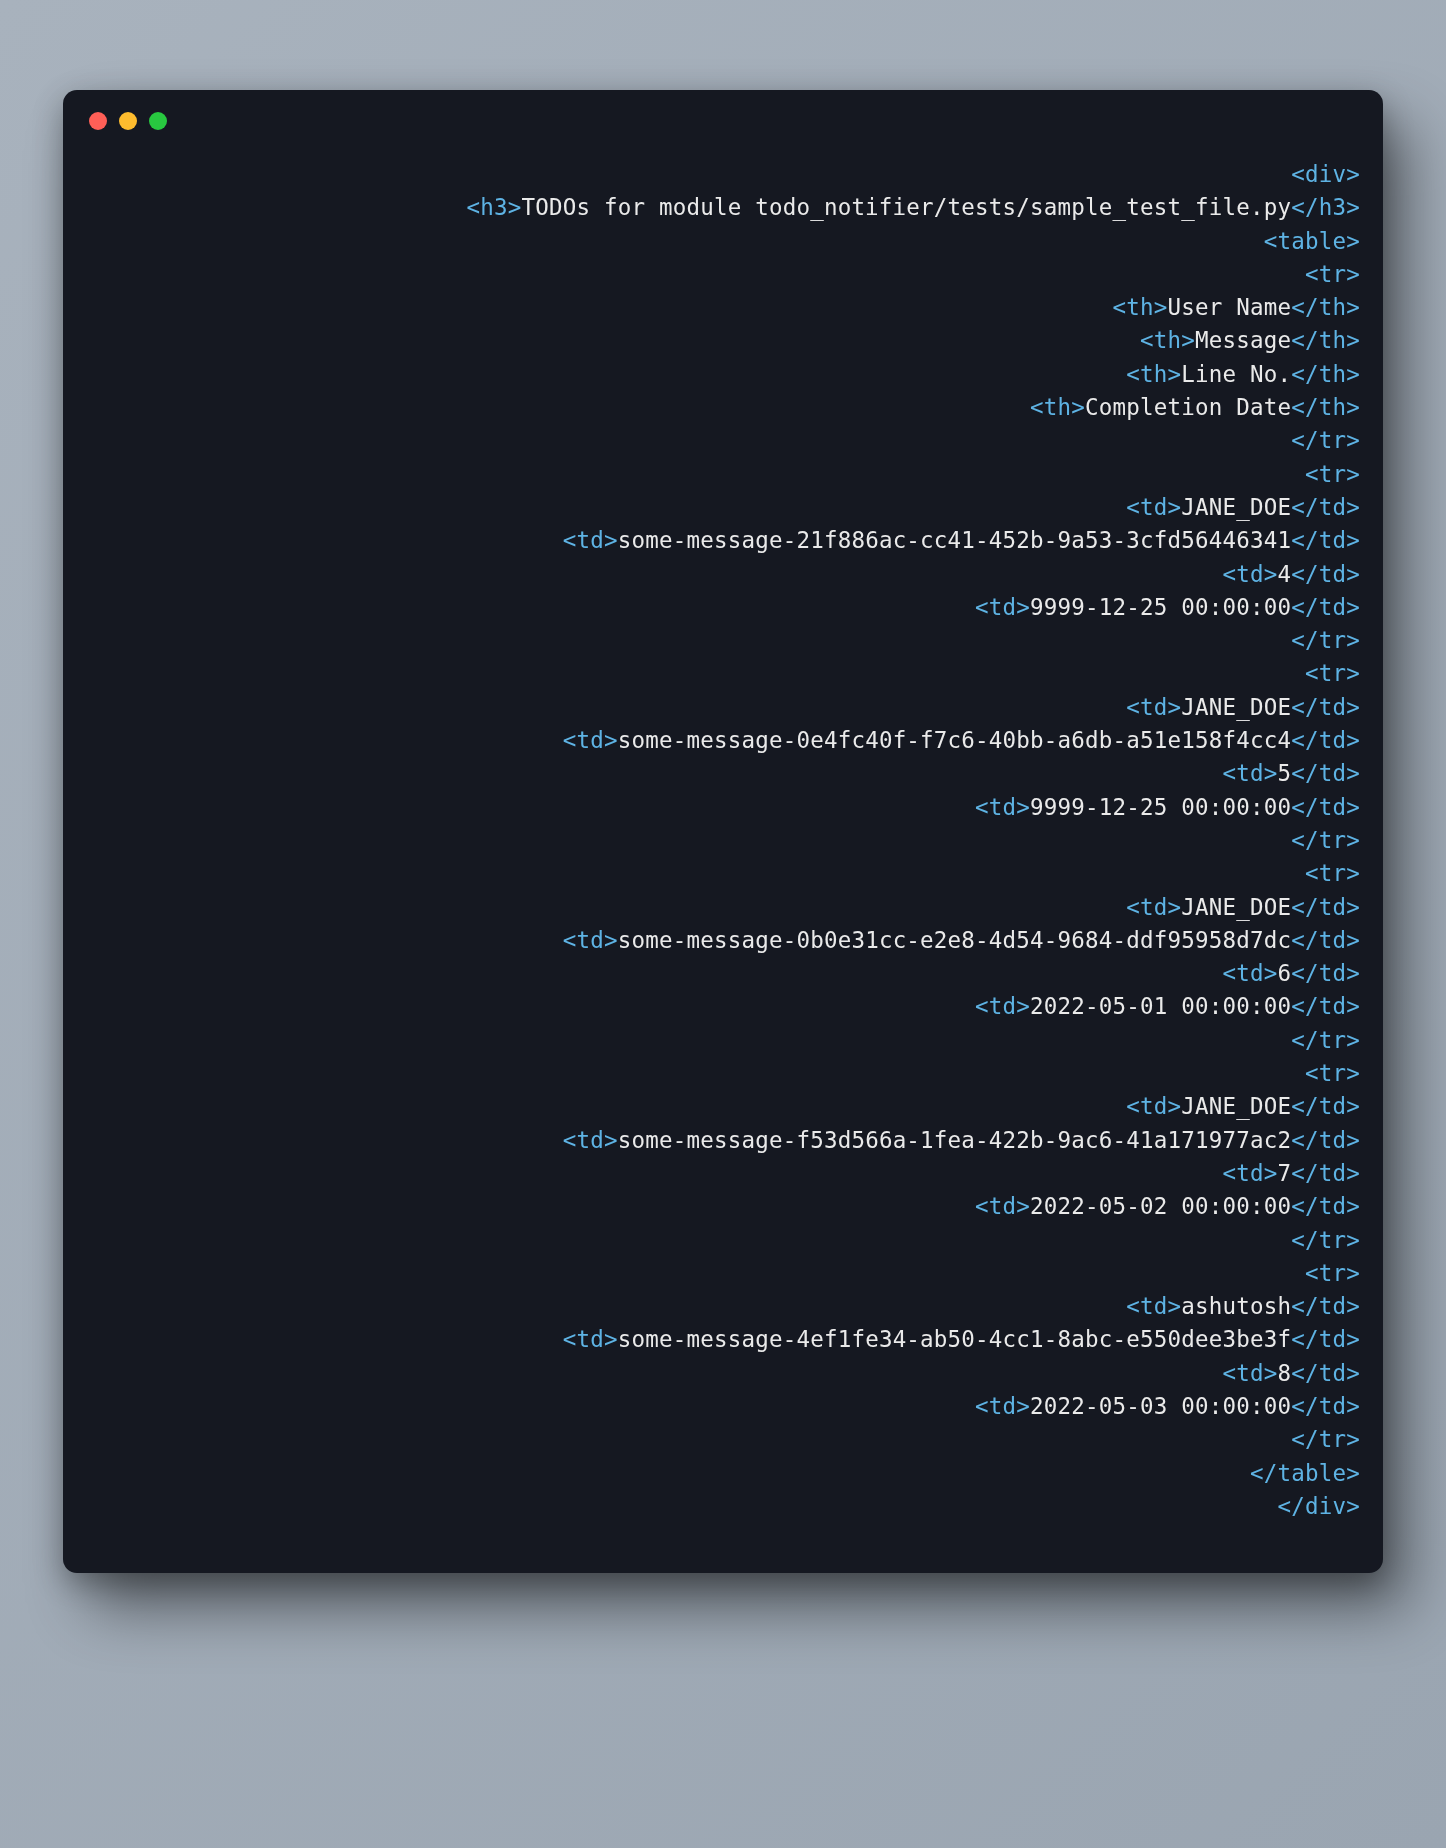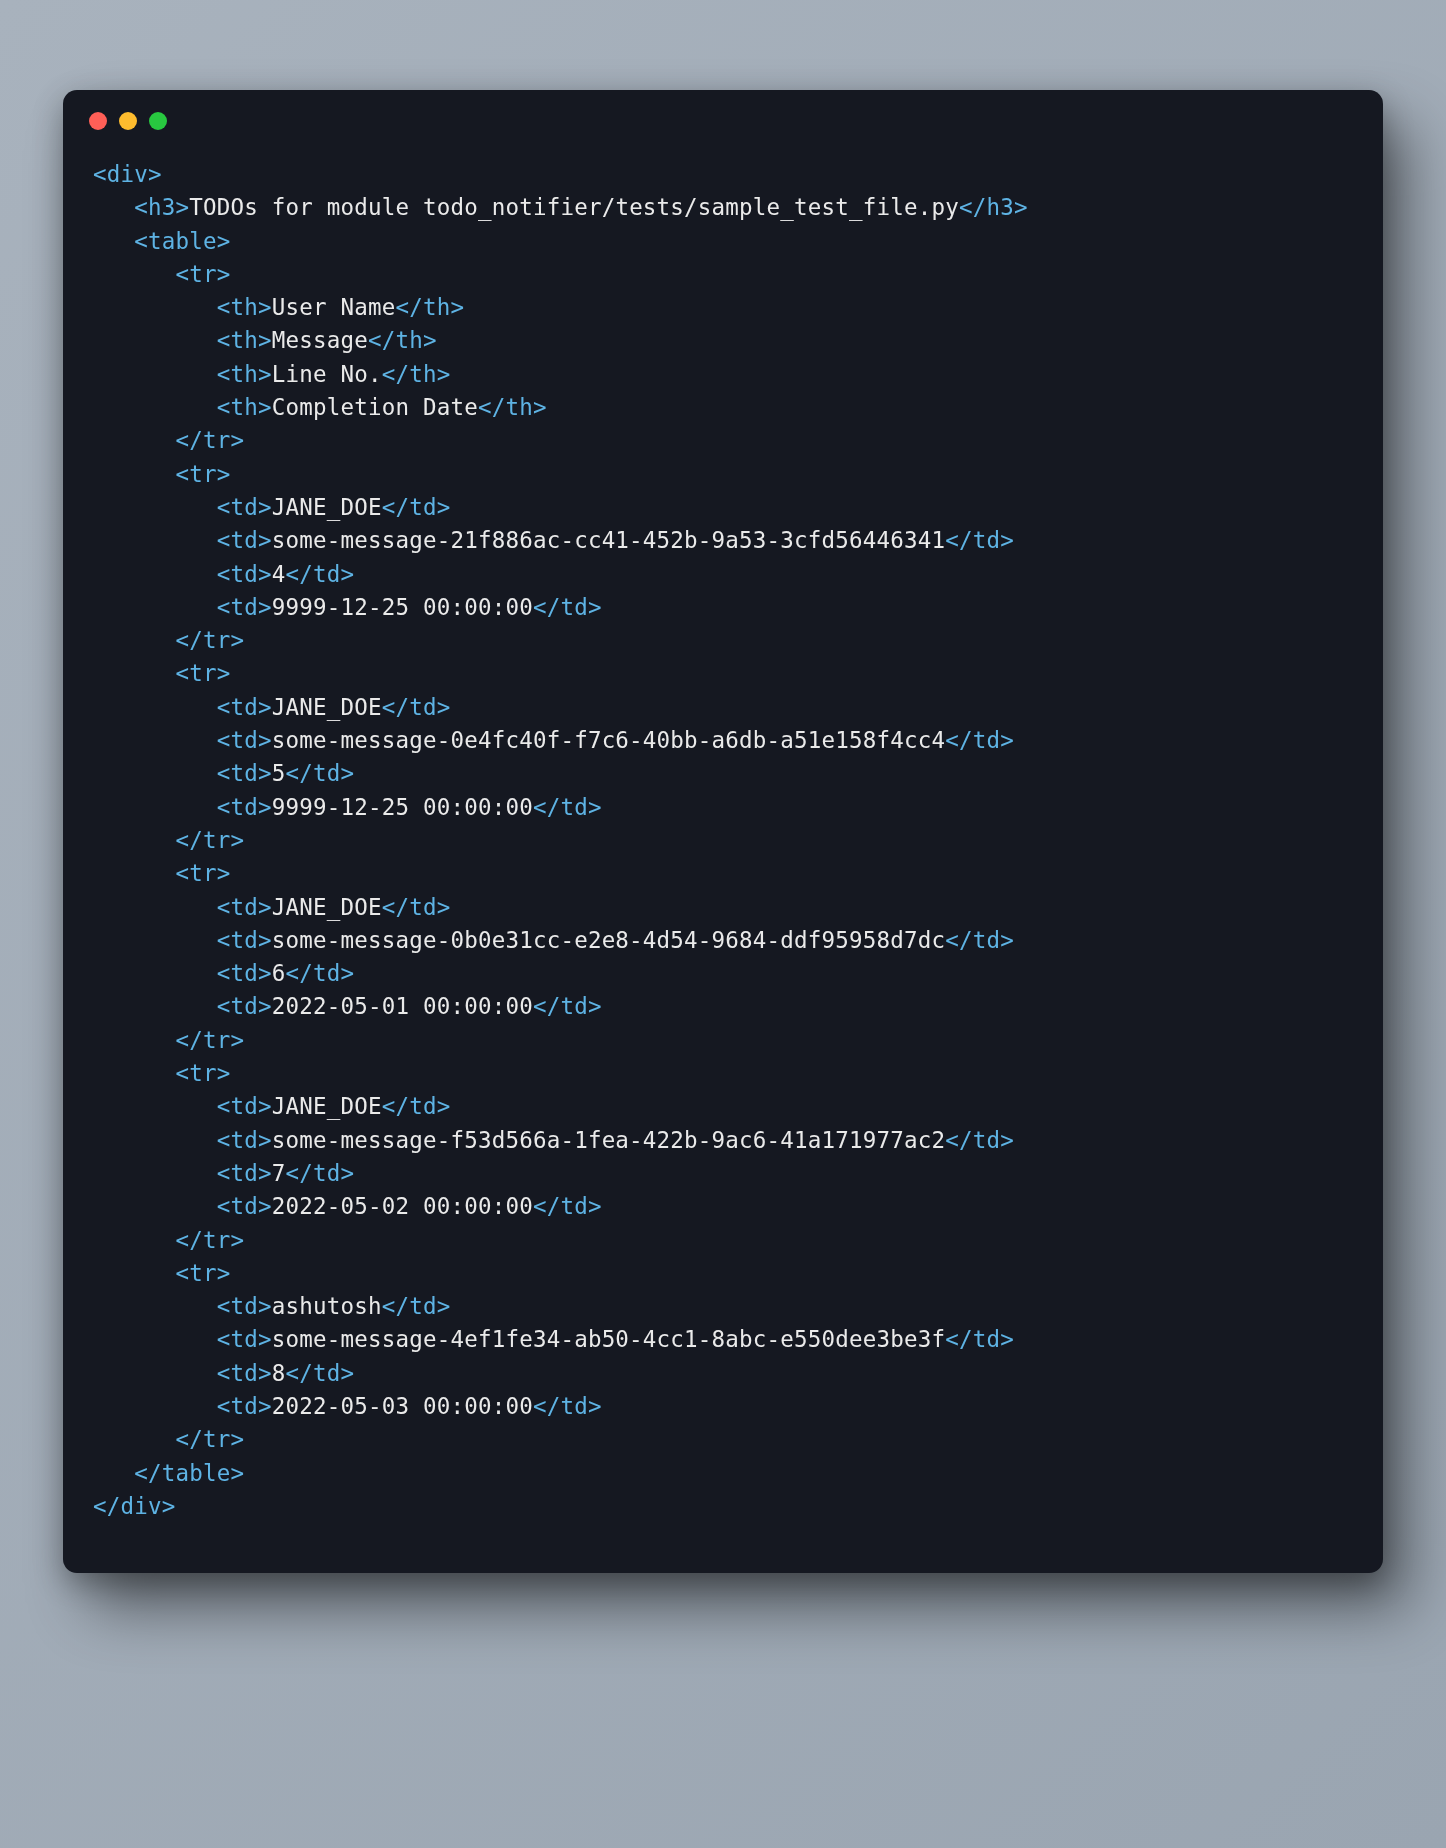--- a/index.html
+++ b/index.html
@@ -31,26 +31,27 @@
   }
   .dot {
     width: 18px;
     height: 18px;
     border-radius: 50%;
   }
   .dot-red { background: #ff5f57; }
   .dot-yellow { background: #febc2e; }
   .dot-green { background: #28c840; }
   .code {
-    padding: 18px 30px 50px 30px;
+    padding: 18px 23px 50px 30px;
     font-size: 22.5px;
     line-height: 1.48;
     white-space: pre;
     color: #e8e8e8;
     letter-spacing: 0.2px;
+    text-align: right;
   }
   .tag { color: #5eb3e4; }
   .txt { color: #eaeaea; }
 </style>
 </head>
 <body>
 
 <div class="window">
   <div class="titlebar">
     <div class="dot dot-red"></div>

